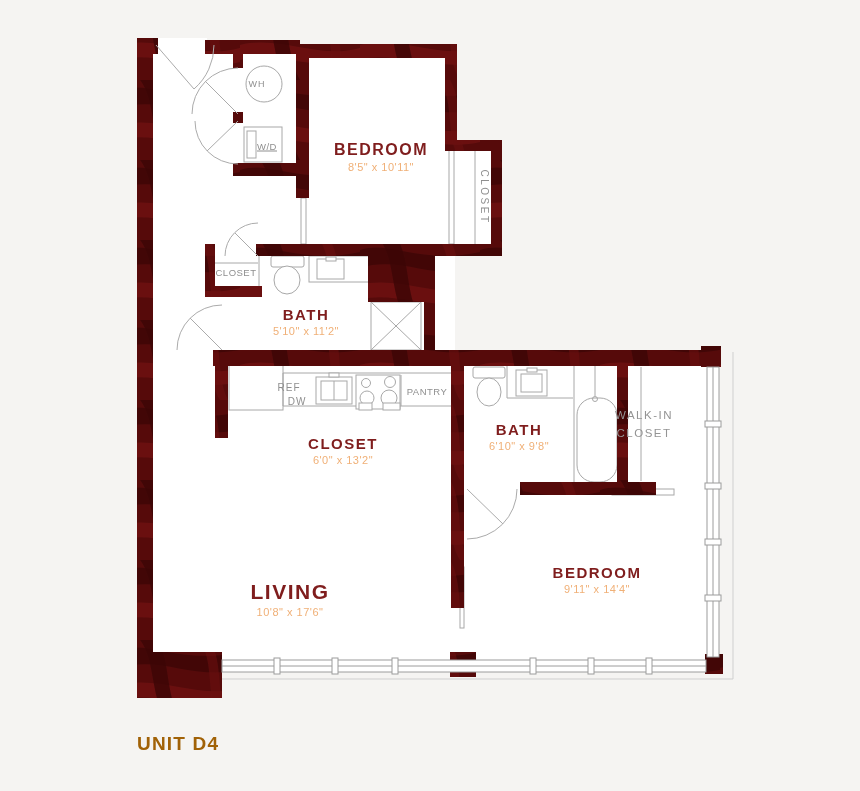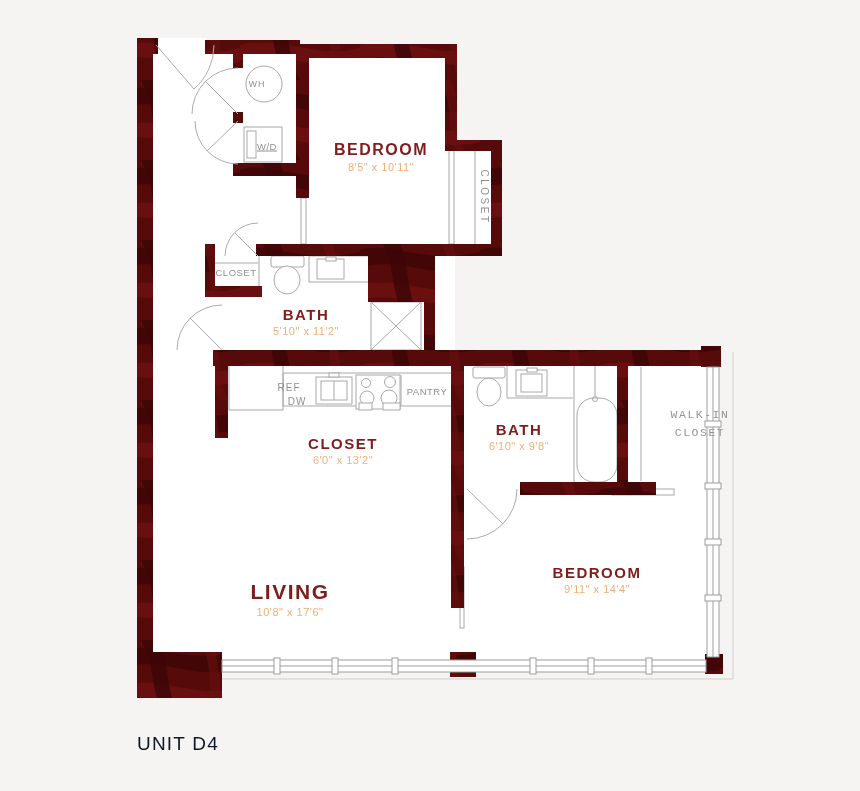--- a/index.html
+++ b/index.html
@@ -19,21 +19,21 @@
   }
   .room-dims{
     font-size:11px; letter-spacing:.5px; color:#F0B077; margin-top:2px;
   }
   .fix{font-size:10px; letter-spacing:1px; color:#8F8F8F;}
   .fix-sm{font-size:9.5px; letter-spacing:.5px;}
   .vert{transform:translate(-50%,-50%) rotate(90deg); font-size:10px; letter-spacing:2.5px;}
   .walkin{font-size:11.5px; line-height:1.6; letter-spacing:1.5px; color:#949494;}
   .unit-title{
     position:absolute; left:137px; top:733px;
-    font-size:19px; font-weight:normal; letter-spacing:1.2px; color:#0f172a;
+    font-size:19px; font-weight:bold; letter-spacing:1.2px; color:#a16207;
   }
 </style>
 </head>
 <body>
 
 <div class="stage">
 
   <svg width="860" height="791" viewBox="0 0 860 791">
     <defs>
       <pattern id="grain" width="120" height="80" patternUnits="userSpaceOnUse">
@@ -217,21 +217,21 @@
   <div class="lbl" style="left:343px; top:450px;">
     <div class="room-name" style="font-size:15px;">CLOSET</div>
     <div class="room-dims">6'0" x 13'2"</div>
   </div>
 
   <div class="lbl" style="left:519px; top:436px;">
     <div class="room-name" style="font-size:15px;">BATH</div>
     <div class="room-dims">6'10" x 9'8"</div>
   </div>
 
-  <div class="lbl walkin" style="left:700px; top:424px;font-family:Liberation Mono, monospace;">
+  <div class="lbl walkin" style="left:644px; top:424px;">
     <div>WALK-IN</div>
     <div>CLOSET</div>
   </div>
 
   <div class="lbl" style="left:597px; top:579px;">
     <div class="room-name" style="font-size:15px;">BEDROOM</div>
     <div class="room-dims">9'11" x 14'4"</div>
   </div>
 
   <div class="lbl" style="left:290px; top:599px;">

